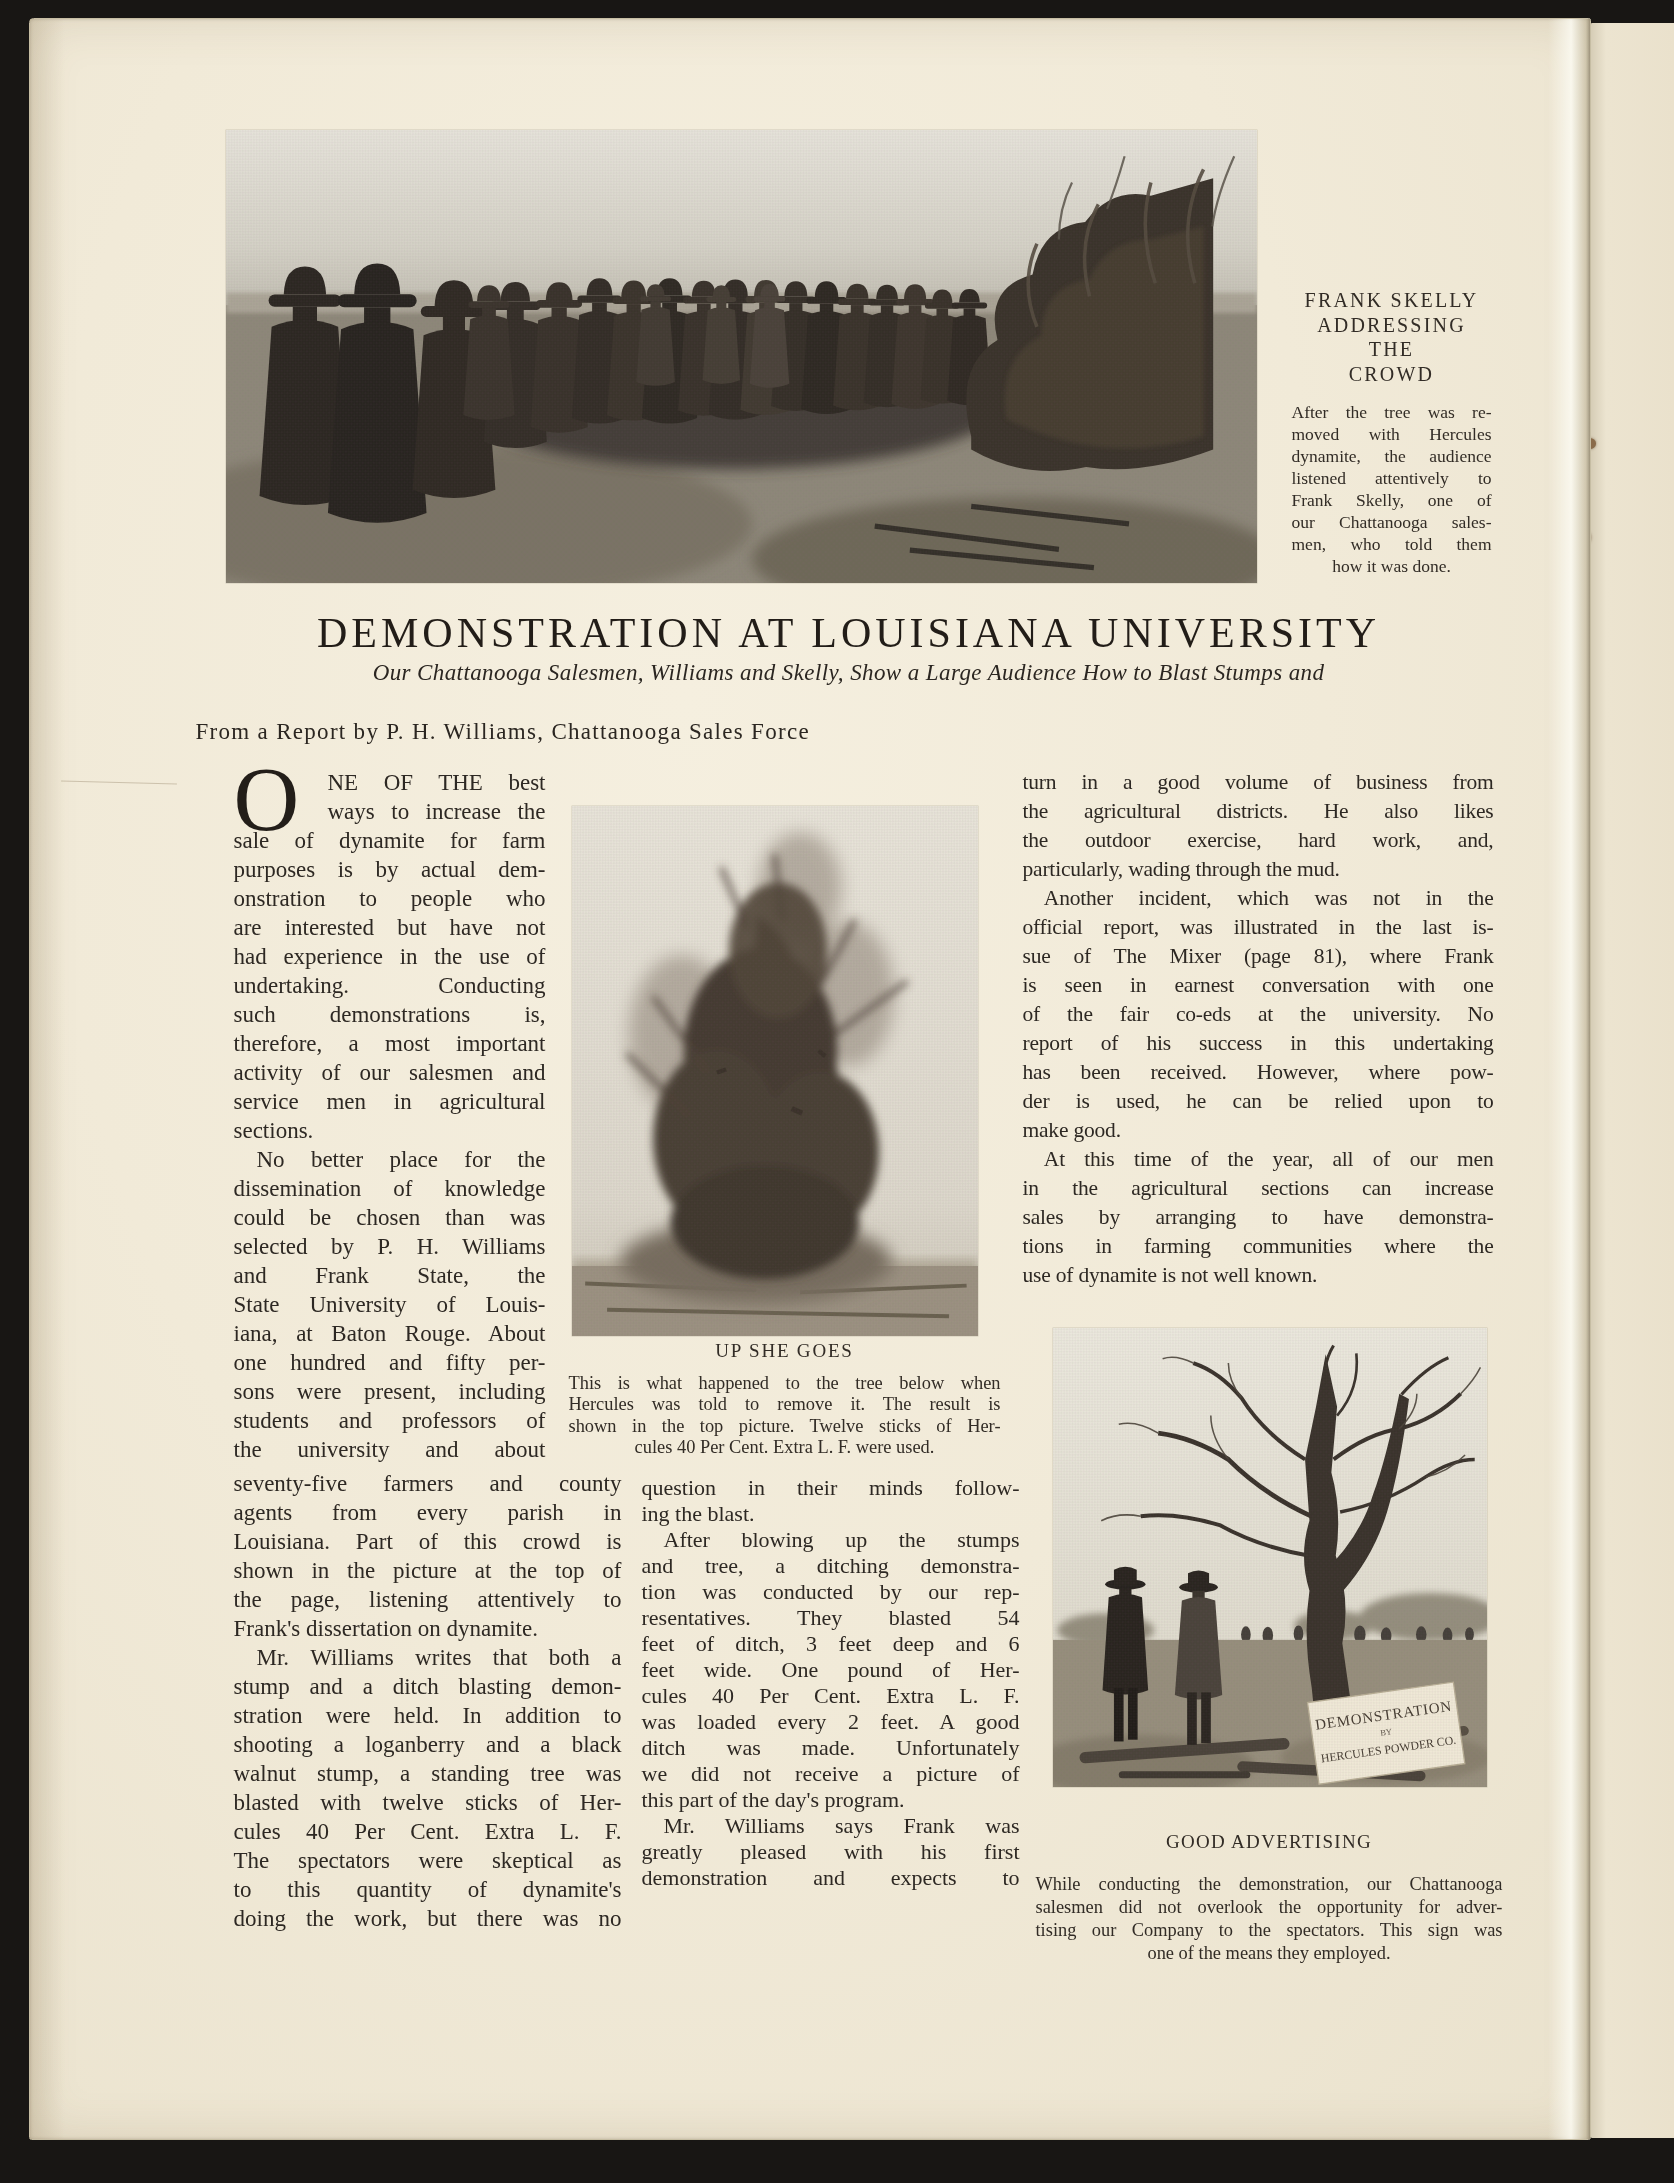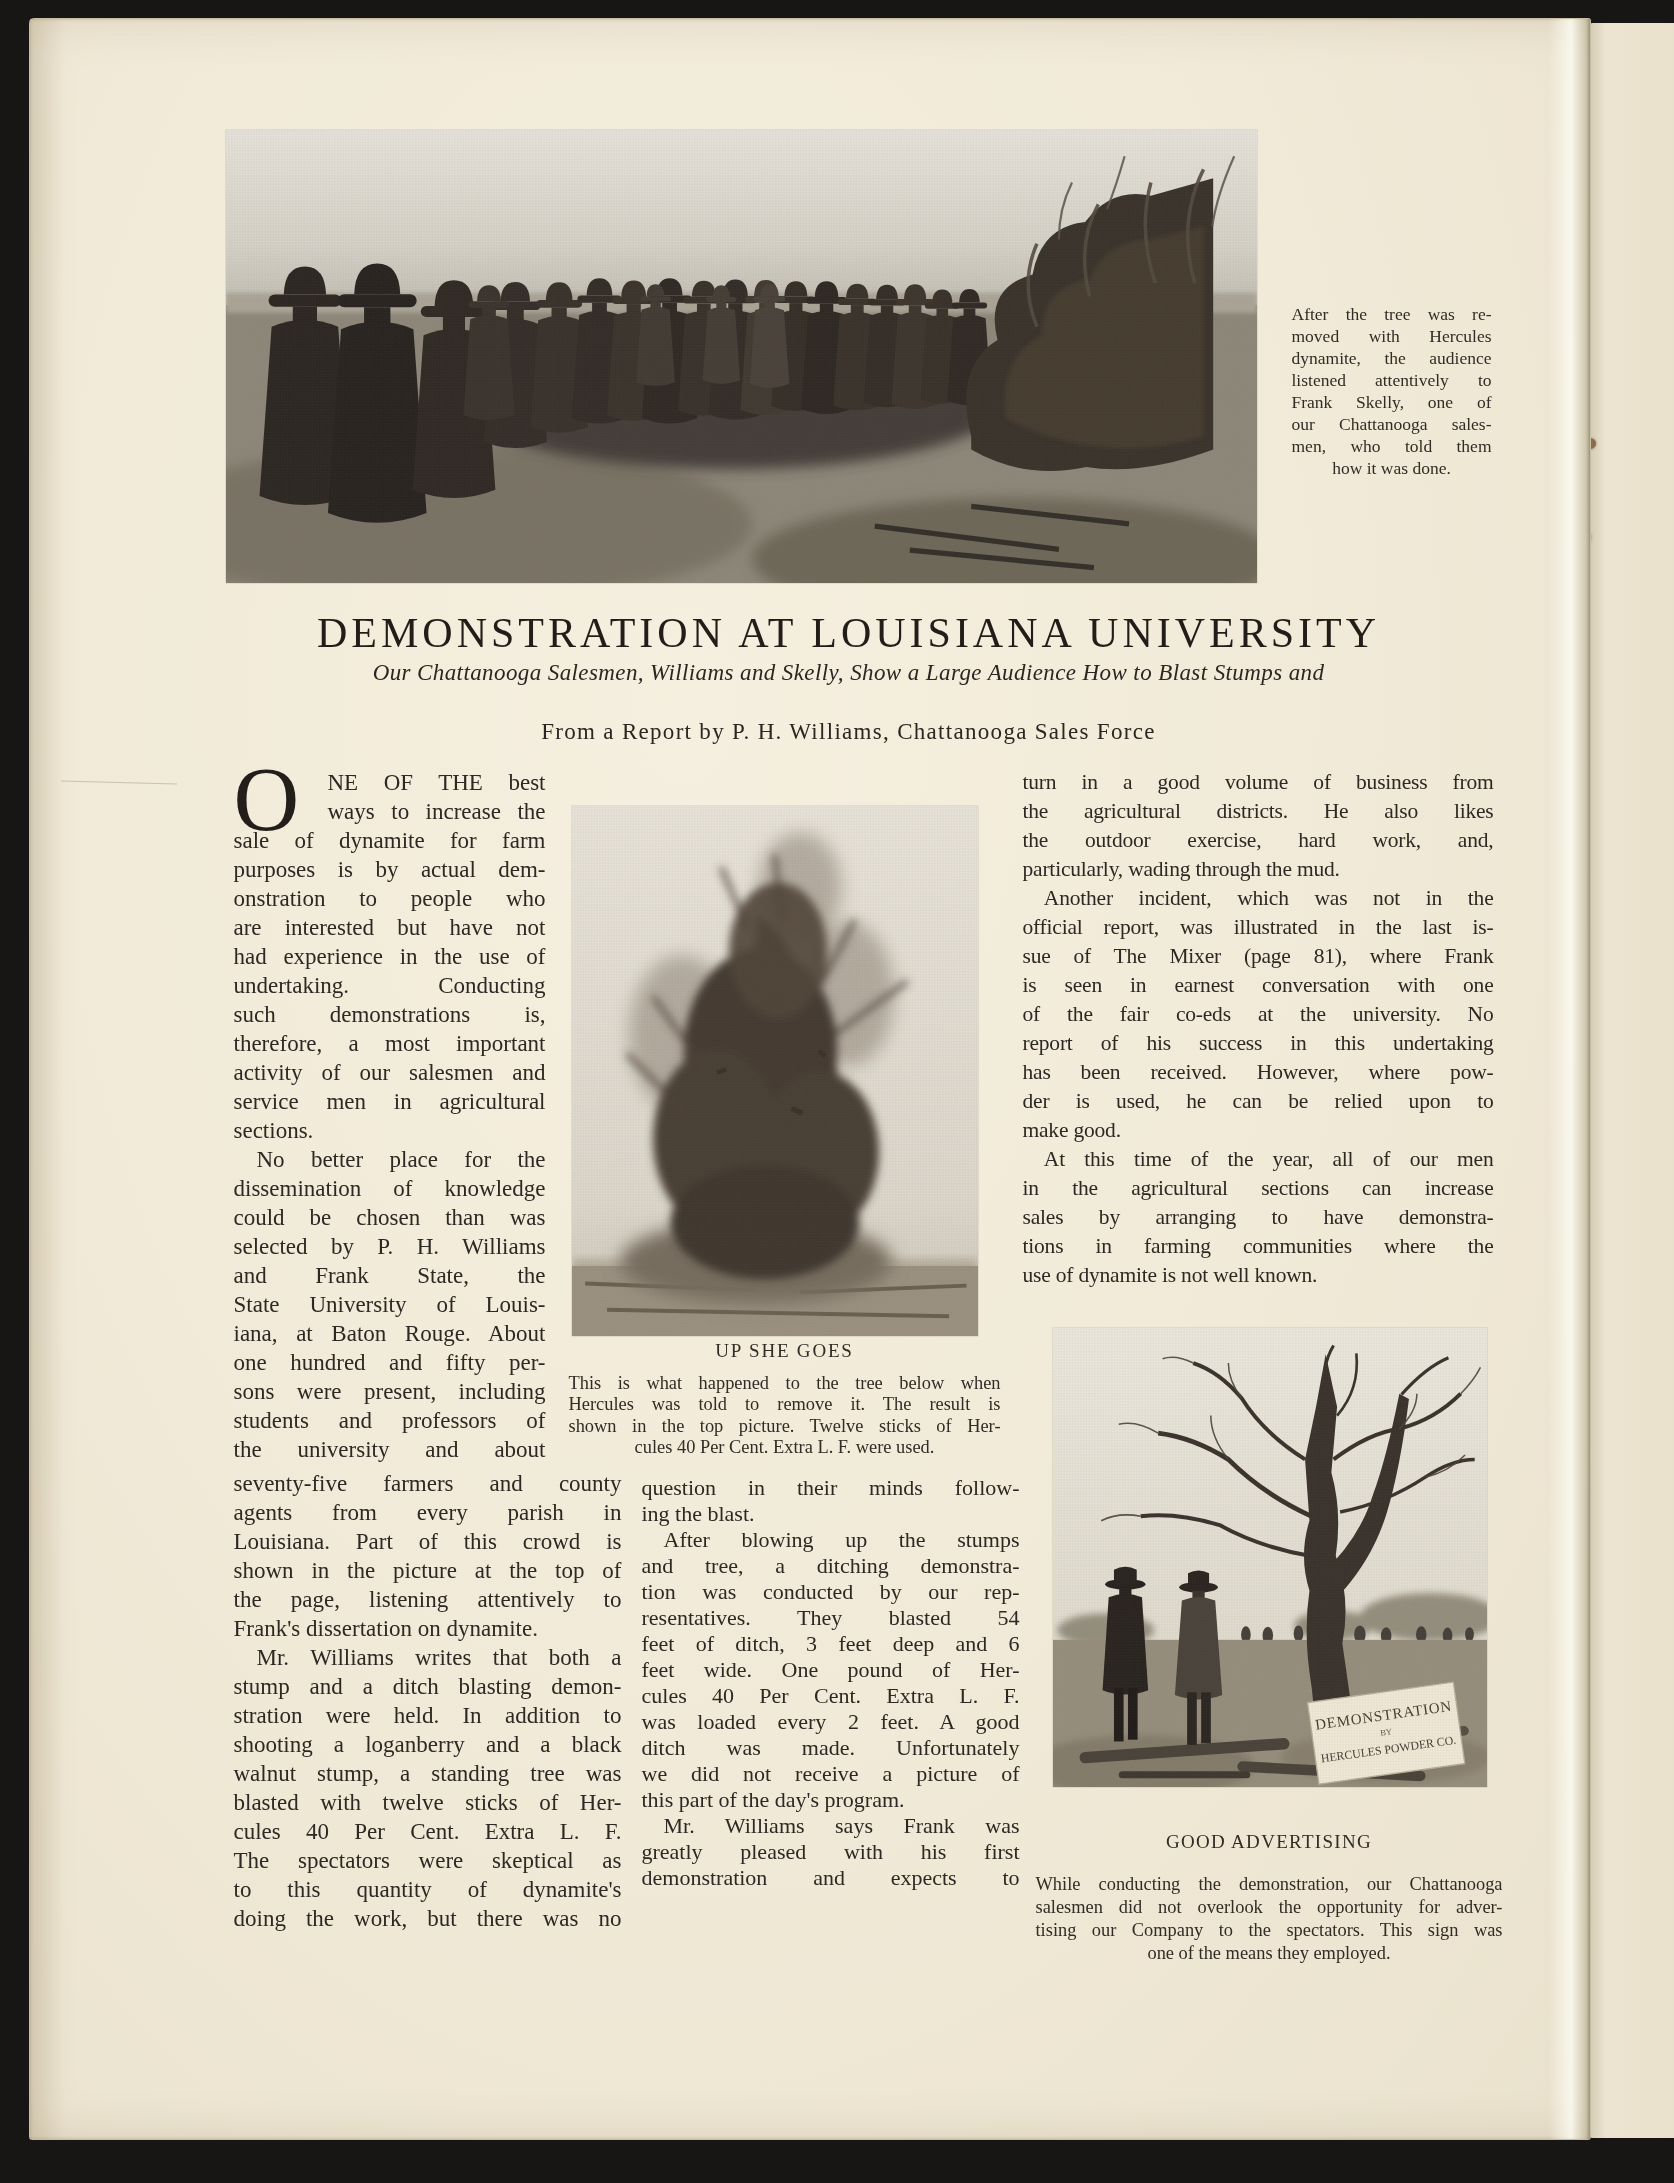--- a/index.html
+++ b/index.html
@@ -40,21 +40,21 @@
   .tl{text-align:justify;text-align-last:justify;}
   .par-end{text-align-last:left;}
   .cap .par-end{text-align-last:center;}
   .ctr .tl{text-align:center;text-align-last:center;}
   .ind{margin-left:94px;}
 
   .headline{left:166px;top:590px;width:1306px;text-align:center;
     font-size:42px;letter-spacing:4px;color:#221d18;white-space:nowrap;}
   .subtitle{left:166px;top:639px;width:1306px;text-align:center;
     font-style:italic;font-size:23px;line-height:29px;letter-spacing:0.4px;color:#2b2621;}
-  .byline{left:166px;top:700px;width:1306px;text-align:center;
+  .byline{left:166px;top:700px;width:1306px;text-align:left;
     font-size:23px;letter-spacing:1.3px;color:#2b2621;}
   .pageno{left:166px;top:1940px;width:1306px;text-align:center;
     font-size:22px;letter-spacing:1.8px;color:#2e2924;}
 
   .dropcap{left:204px;top:747px;width:88px;height:66px;
     font-size:91px;line-height:67px;color:#231e19;text-align:left;}
   .colA{left:204px;top:749px;width:312px;font-size:23px;line-height:29px;}
   .colB{left:204px;top:1450px;width:388px;font-size:23px;line-height:29px;}
   .colM{left:612px;top:1456px;width:378px;font-size:22px;line-height:26px;}
   .colR{left:993px;top:749px;width:471px;font-size:21.5px;line-height:29px;letter-spacing:-0.2px;}
@@ -152,20 +152,25 @@
       <g stroke="#2e2a25" stroke-width="12" opacity="0.9">
         <path d="M1480,905 L1900,958"></path>
         <path d="M1560,960 L1980,1000"></path>
         <path d="M1700,860 L2060,900"></path>
       </g>
       <rect width="2352" height="1035" fill="url(#ht1)"></rect>
     </svg>
   </div>
 
   <div class="abs cap frankcap">
+    <div class="cap-h ctr">
+        <div class="tl">FRANK SKELLY</div>
+        <div class="tl">ADDRESSING THE</div>
+        <div class="tl">CROWD</div>
+      </div>
     <div class="cap-b">
         <div class="tl">After the tree was re-</div>
         <div class="tl">moved with Hercules</div>
         <div class="tl">dynamite, the audience</div>
         <div class="tl">listened attentively to</div>
         <div class="tl">Frank Skelly, one of</div>
         <div class="tl">our Chattanooga sales-</div>
         <div class="tl">men, who told them</div>
         <div class="tl par-end">how it was done.</div>
       </div>

